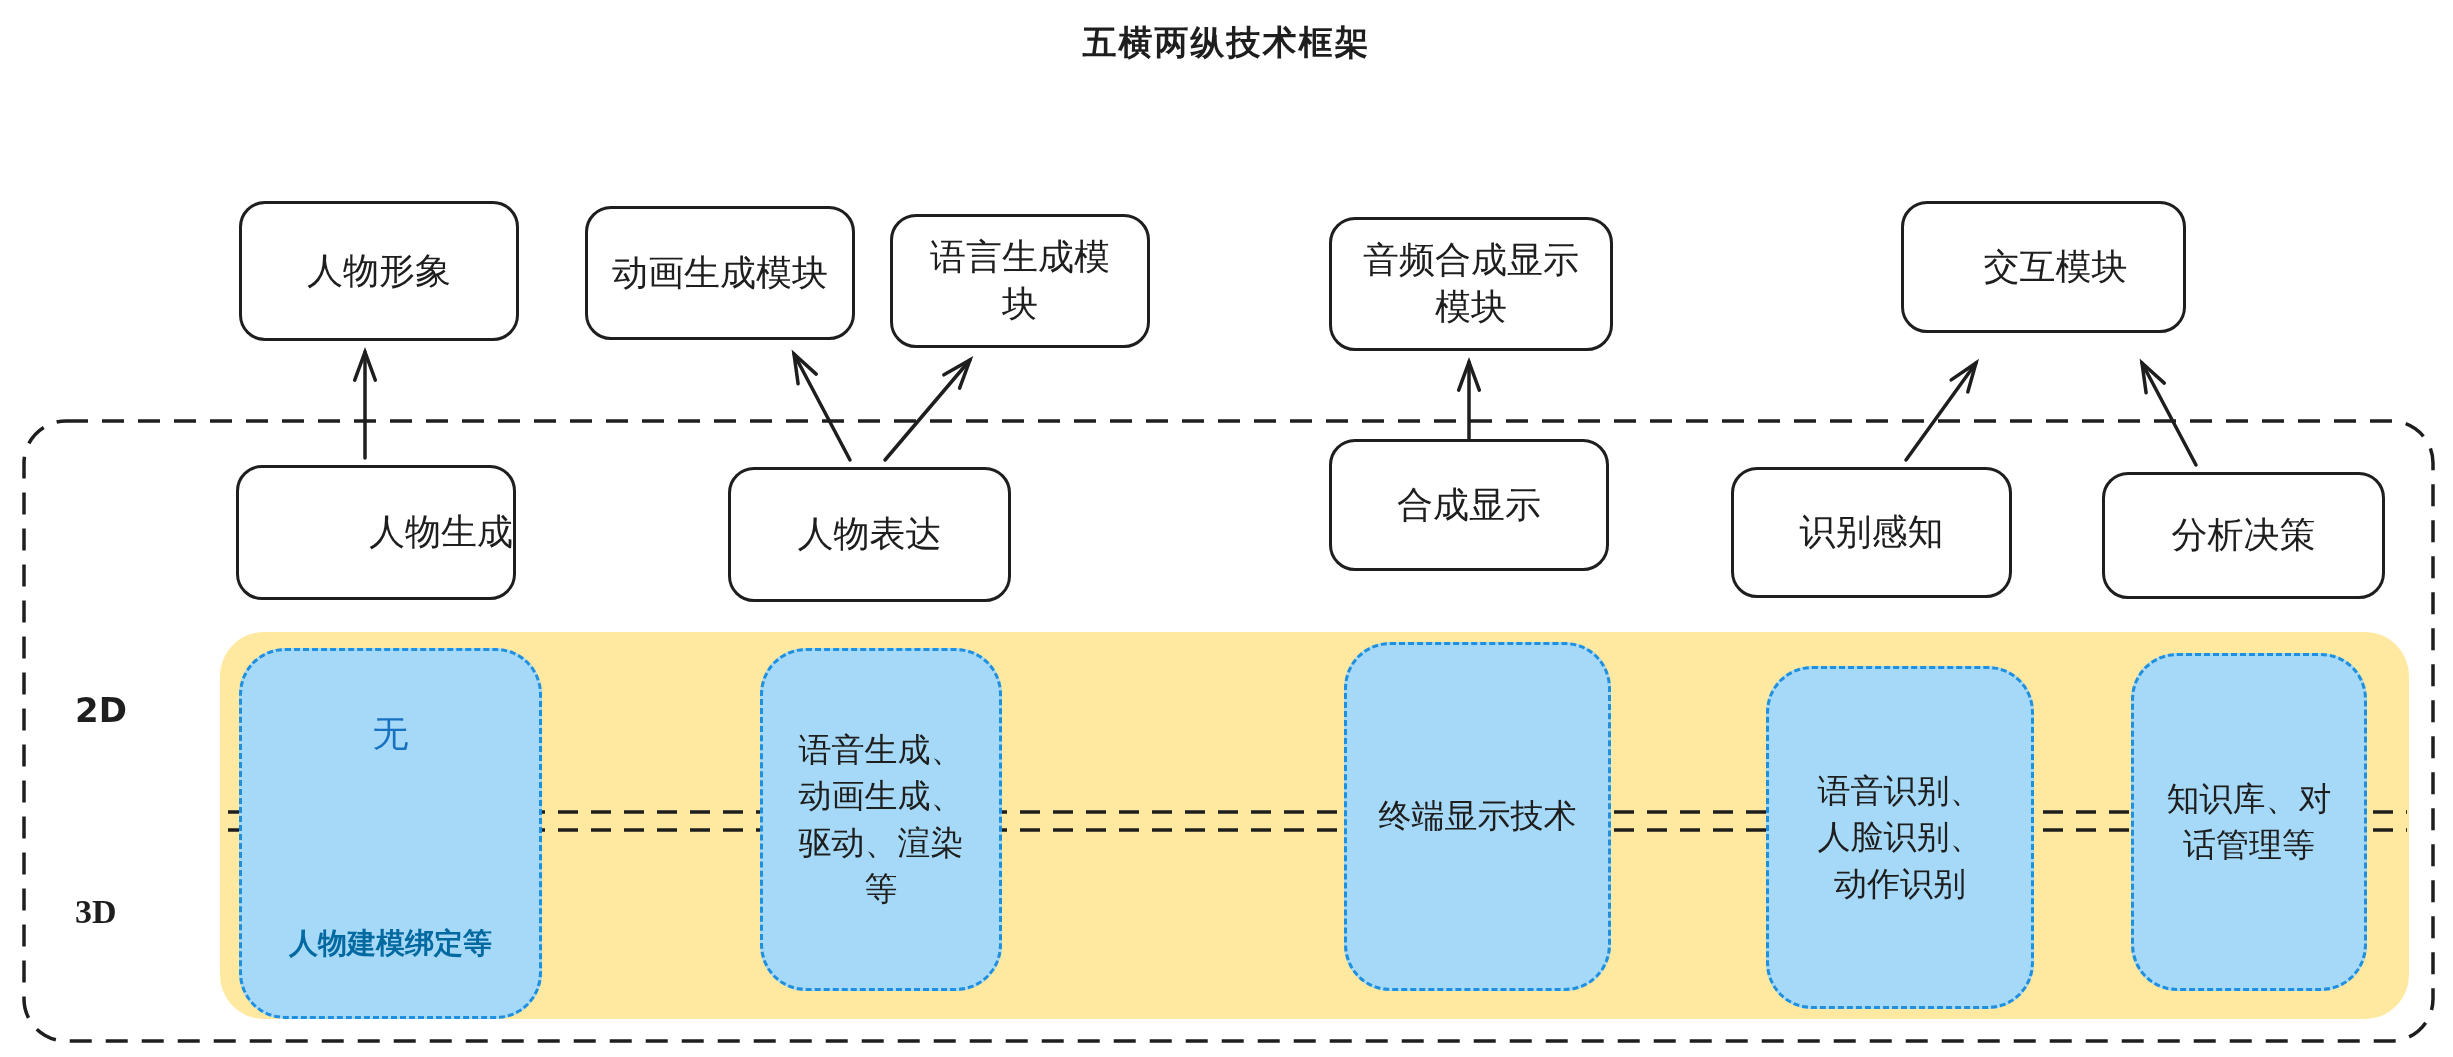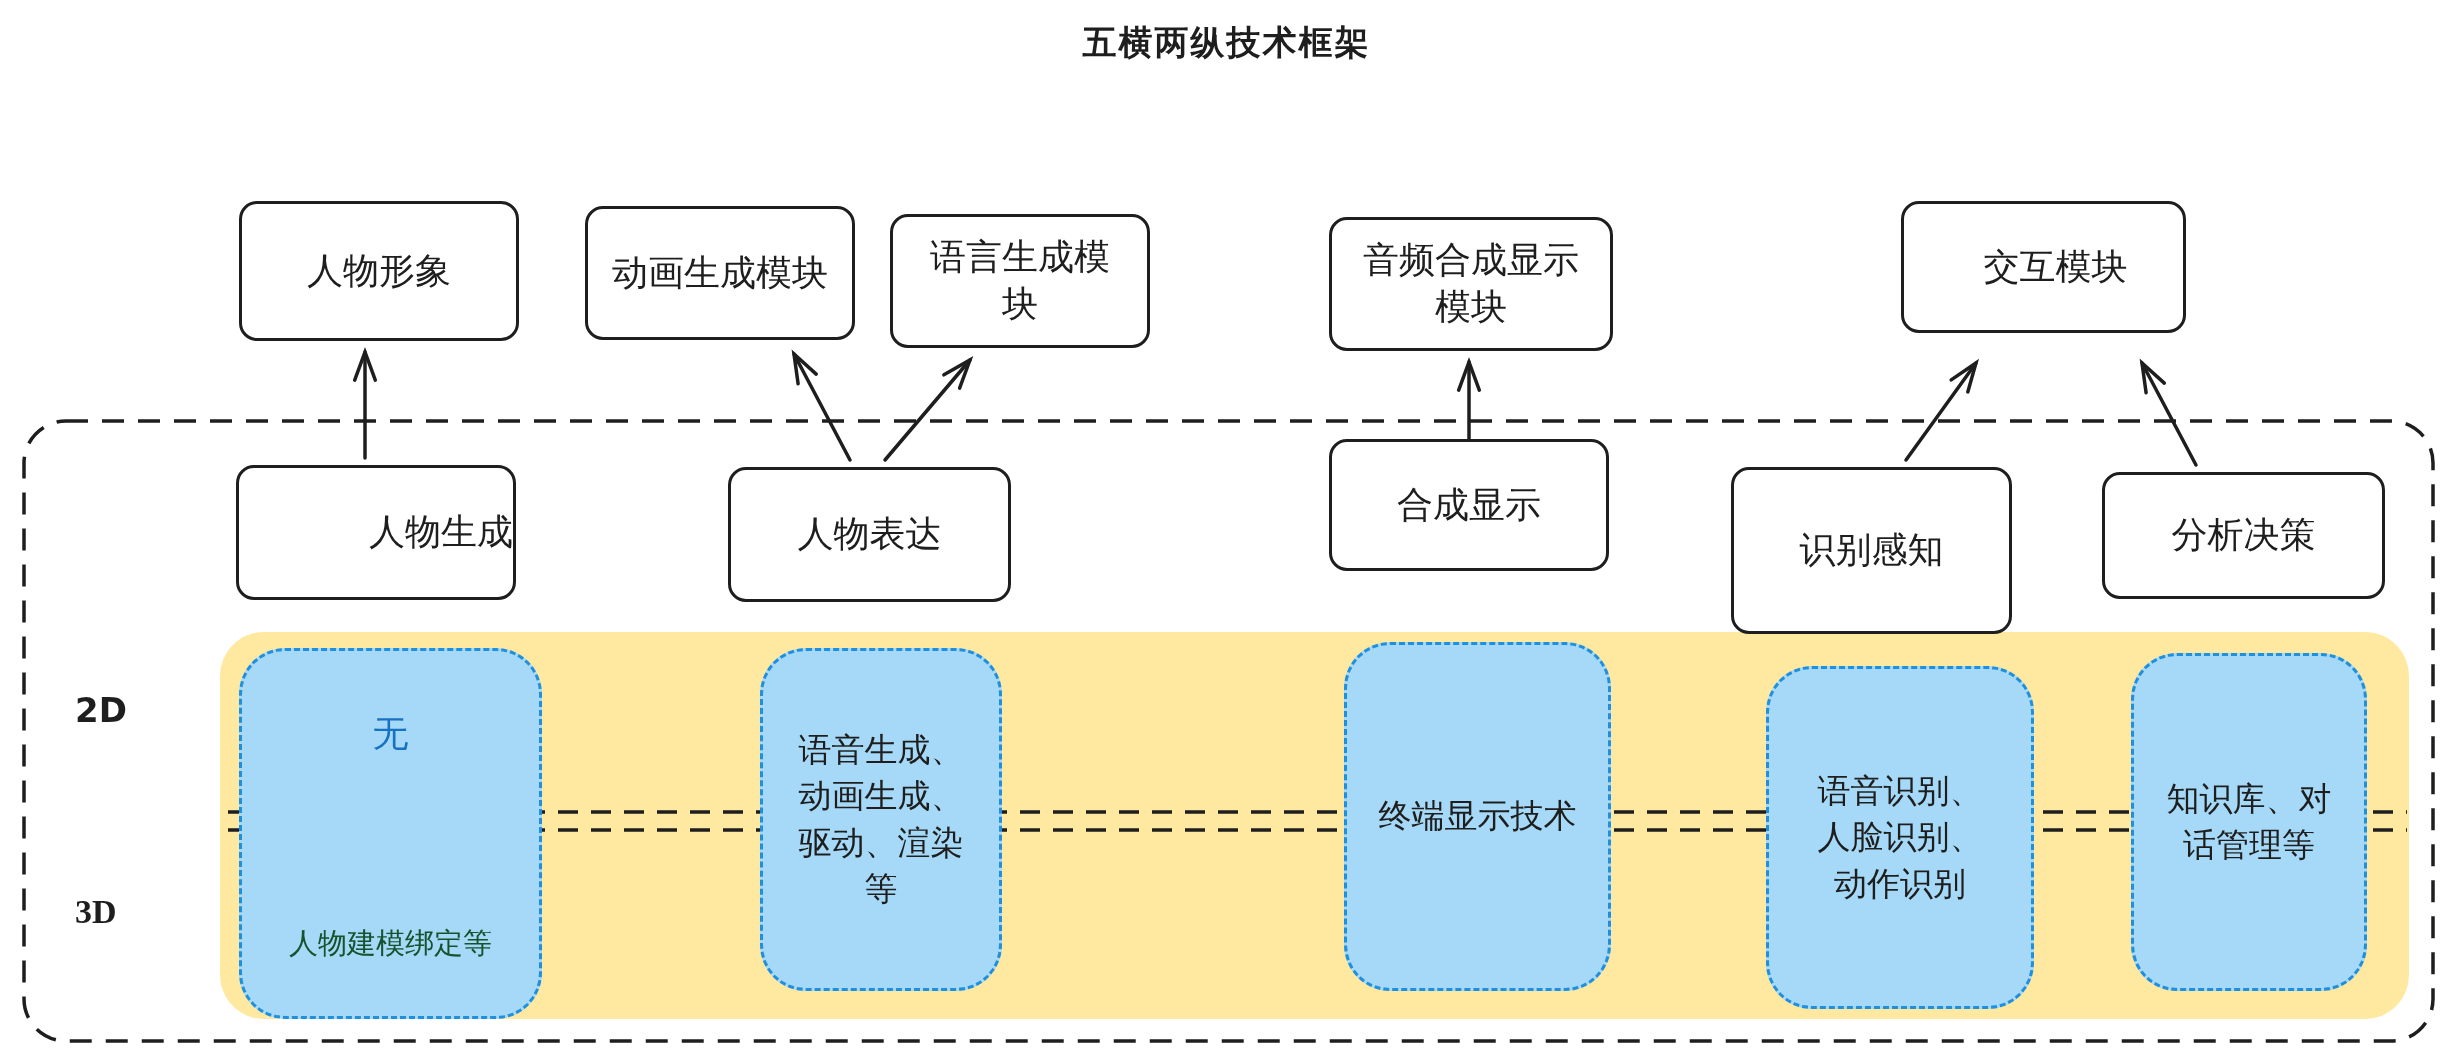--- a/index.html
+++ b/index.html
@@ -26,21 +26,21 @@
     z-index: 2;
   }
   .box {
     position: absolute;
     display: flex;
     align-items: center;
     justify-content: center;
     text-align: center;
     background: #ffffff;
     border: 3.5px solid #1e1e1e;
-    border-radius: 18px;
+    border-radius: 26px;
     font-size: 36px;
     line-height: 1.3;
     white-space: pre-line;
     z-index: 2;
   }
   .yellow-band {
     position: absolute;
     left: 220px; top: 632px;
     width: 2189px; height: 387px;
     background: #ffe9a0;
@@ -75,23 +75,23 @@
     width: 100%;
     text-align: center;
     color: #1971c2;
     font-size: 36px;
   }
   .cell1-bottom {
     position: absolute;
     bottom: 52px; left: 0;
     width: 100%;
     text-align: center;
-    color: #14532d;
+    color: #0369a1;
     font-size: 29px;
-    font-weight: 400;
+    font-weight: 700;
   }
   .row-label {
     position: absolute;
     font-size: 34px;
     font-weight: 600;
     z-index: 2;
   }
 </style>
 </head>
 <body>
@@ -151,21 +151,21 @@
 
   <div class="box" style="left:236px; top:465px; width:280px; height:135px;justify-content:flex-end;">
     <span>人物生成</span>
   </div>
   <div class="box" style="left:728px; top:467px; width:283px; height:135px;">
     <span>人物表达</span>
   </div>
   <div class="box" style="left:1329px; top:439px; width:280px; height:132px;">
     <span>合成显示</span>
   </div>
-  <div class="box" style="left:1731px; top:467px; width:281px; height:167px;">
+  <div class="box" style="left:1731px; top:467px; width:281px; height:131px;">
     <span>识别感知</span>
   </div>
   <div class="box" style="left:2102px; top:472px; width:283px; height:127px;">
     <span>分析决策</span>
   </div>
 
   <div class="yellow-band"></div>
 
   <div class="row-label" style="left:75px; top:690px;">2D</div>
   <div class="row-label" style="left:75px; top:893px;font-family:Liberation Serif, serif;">3D</div>

